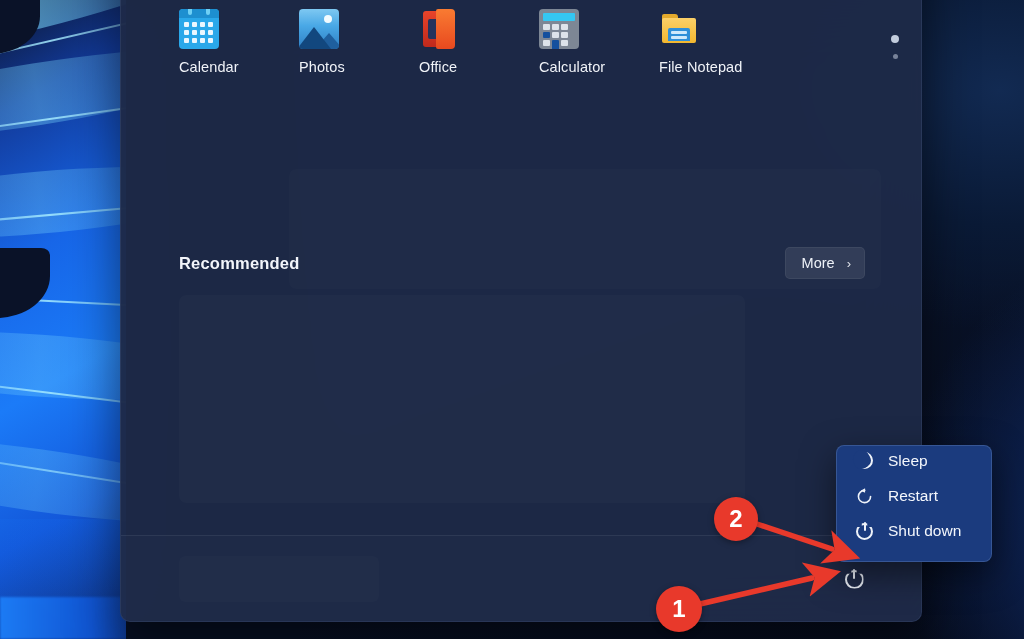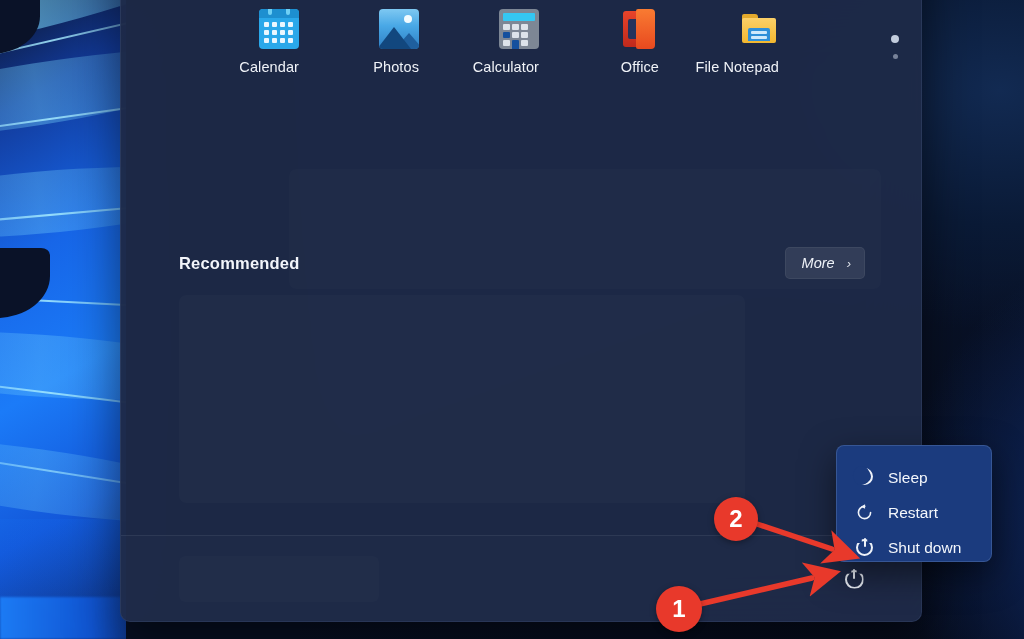--- a/index.html
+++ b/index.html
@@ -58,21 +58,21 @@
     overflow:hidden;
   }
   .pinned-area { position:absolute; left:0; top:64px; width:802px; height:165px; }
 
   .app-grid {
     position:absolute; left:58px; top:0; width:700px;
     display:flex; flex-wrap:wrap;
   }
   .app-tile {
     width:120px; height:96px;
-    display:flex; flex-direction:column; align-items:flex-end; justify-content:flex-start;
+    display:flex; flex-direction:column; align-items:flex-start; justify-content:flex-start;
     padding-top:8px; border-radius:6px; cursor:default;
   }
   .app-icon { width:40px; height:40px; position:relative; }
   .app-label {
     margin-top:10px; font-size:14.5px; color:#f0f3f8;
     letter-spacing:.1px; white-space:nowrap;
   }
 
   
   .ic-cal { border-radius:4px; background:#2aa8ea; overflow:hidden; }
@@ -139,21 +139,21 @@
   .rec-header {
     position:absolute; left:58px; top:310px; width:686px;
     display:flex; align-items:center; justify-content:space-between;text-align:center;
   }
   .rec-title { font-size:16.5px; font-weight:bold; color:#f2f5fa; letter-spacing:.2px; }
   .more-btn {
     display:flex; align-items:center; gap:12px;
     background:rgba(255,255,255,0.085);
     border:1px solid rgba(255,255,255,0.06);
     border-radius:5px; padding:7px 13px 7px 16px;
-    font-size:14.5px; color:#eef2f8; cursor:default;font-style:italic;
+    font-size:14.5px; color:#eef2f8; cursor:default;
   }
   .more-btn .chev { font-size:13px; opacity:.92; }
 
   .rec-panel {
     position:absolute; left:58px; top:358px; width:566px; height:208px;
     background:rgba(255,255,255,0.018); border-radius:7px;
   }
   .pin-empty-panel {
     position:absolute; left:168px; top:168px; width:592px; height:120px;
     background:rgba(255,255,255,0.015); border-radius:7px;
@@ -187,21 +187,21 @@
   
   .power-menu {
     position:absolute; left:836px; top:445px; width:156px; height:117px;
     background:#1b3b7e;
     border:1px solid rgba(150,180,230,0.22);
     border-radius:8px;
     box-shadow:0 12px 34px rgba(0,0,0,0.5);
     padding:6px 0; overflow:hidden;
   }
   .pm-item {
-    height:35px; display:flex; align-items:flex-end; gap:14px;
+    height:35px; display:flex; align-items:flex-start; gap:14px;
     padding-left:18px; font-size:15.5px; color:#f4f7fc; cursor:default;
   }
   .pm-ic { width:19px; height:19px; position:relative; flex:none; }
 
   .moon {
     position:absolute; left:1px; top:0; width:17px; height:17px;
     border:2px solid #eef2f9; border-radius:50%;
     background:transparent;
   }
   .moon::after {
@@ -290,44 +290,44 @@
         <div class="app-tile">
           <div class="app-icon ic-photo">
             <div class="sun"></div>
             <div class="mt2"></div>
             <div class="mt1"></div>
           </div>
           <div class="app-label">Photos</div>
         </div>
 
         <div class="app-tile">
-          <div class="app-icon ic-calc">
-            <div class="scr"></div>
-            <div class="keys">
-              <i></i>
-                <i></i>
-                <i></i>
-                <i class="blue"></i>
-              <i></i>
-                <i></i>
-                <i></i>
-                <i class="blue tall"></i>
-              <i></i>
-            </div>
-          </div>
-          <div class="app-label">Calculator</div>
-        </div>
-
-        <div class="app-tile">
           <div class="app-icon ic-office">
             <div class="back"></div>
             <div class="notch"></div>
             <div class="front"></div>
           </div>
           <div class="app-label">Office</div>
+        </div>
+
+        <div class="app-tile">
+          <div class="app-icon ic-calc">
+            <div class="scr"></div>
+            <div class="keys">
+              <i></i>
+                <i></i>
+                <i></i>
+                <i class="blue"></i>
+              <i></i>
+                <i></i>
+                <i></i>
+                <i class="blue tall"></i>
+              <i></i>
+            </div>
+          </div>
+          <div class="app-label">Calculator</div>
         </div>
 
 
 
         <div class="app-tile" style="margin-left:0; order:9;">
           <div class="app-icon ic-folder">
             <div class="tab2"></div>
             <div class="body2"></div>
             <div class="doc">
                 <i style="top:3px;"></i>

